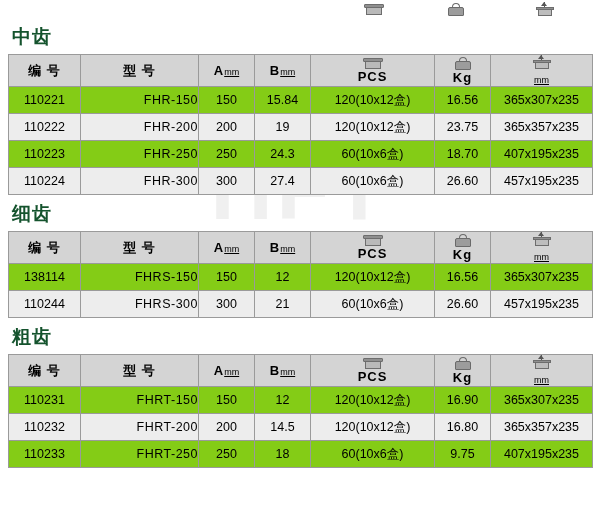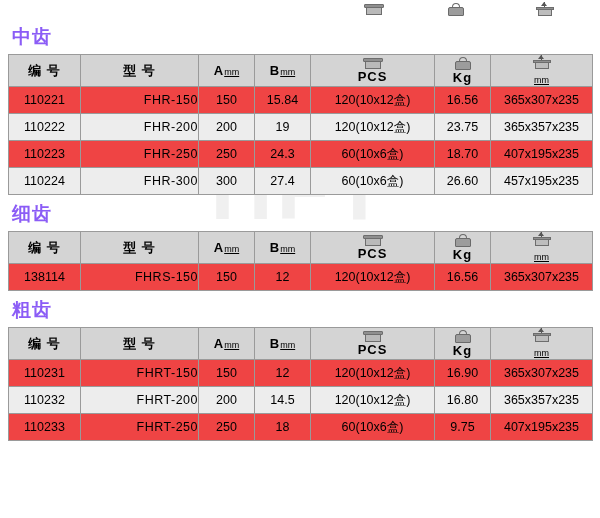--- a/index.html
+++ b/index.html
@@ -48,30 +48,30 @@
     width: 26px;
     height: 14px;
   }
   .top-strip .ic.a { left: 356px; }
   .top-strip .ic.b { left: 440px; }
   .top-strip .ic.c { left: 520px; }
 
   .section-title {
     font-size: 19px;
     font-weight: bold;
-    color: #8b5cf6;
+    color: #14532d;
     margin: 6px 0 4px 4px;
     letter-spacing: 1px;
   }
 
   table.spec {
     border-collapse: collapse;
     width: 584px;
     table-layout: fixed;
-    background: #ef4444;
+    background: #84cc16;
   }
   table.spec col.c0 { width: 72px; }
   table.spec col.c1 { width: 118px; }
   table.spec col.c2 { width: 56px; }
   table.spec col.c3 { width: 56px; }
   table.spec col.c4 { width: 124px; }
   table.spec col.c5 { width: 56px; }
   table.spec col.c6 { width: 102px; }
 
   table.spec th, table.spec td {
@@ -384,20 +384,29 @@
     <tbody>
       <tr>
         <td>138114</td>
         <td class="model">FHRS-150</td>
         <td>150</td>
         <td>12</td>
         <td>120(10x12盒)</td>
         <td>16.56</td>
         <td>365x307x235</td>
       </tr>
+      <tr class="alt">
+        <td>110244</td>
+        <td class="model">FHRS-300</td>
+        <td>300</td>
+        <td>21</td>
+        <td>60(10x6盒)</td>
+        <td>26.60</td>
+        <td>457x195x235</td>
+      </tr>
     </tbody>
   </table>
 
   <div class="section-title">粗齿</div>
   <table class="spec">
     <colgroup>
         <col class="c0">
         <col class="c1">
         <col class="c2">
         <col class="c3">

